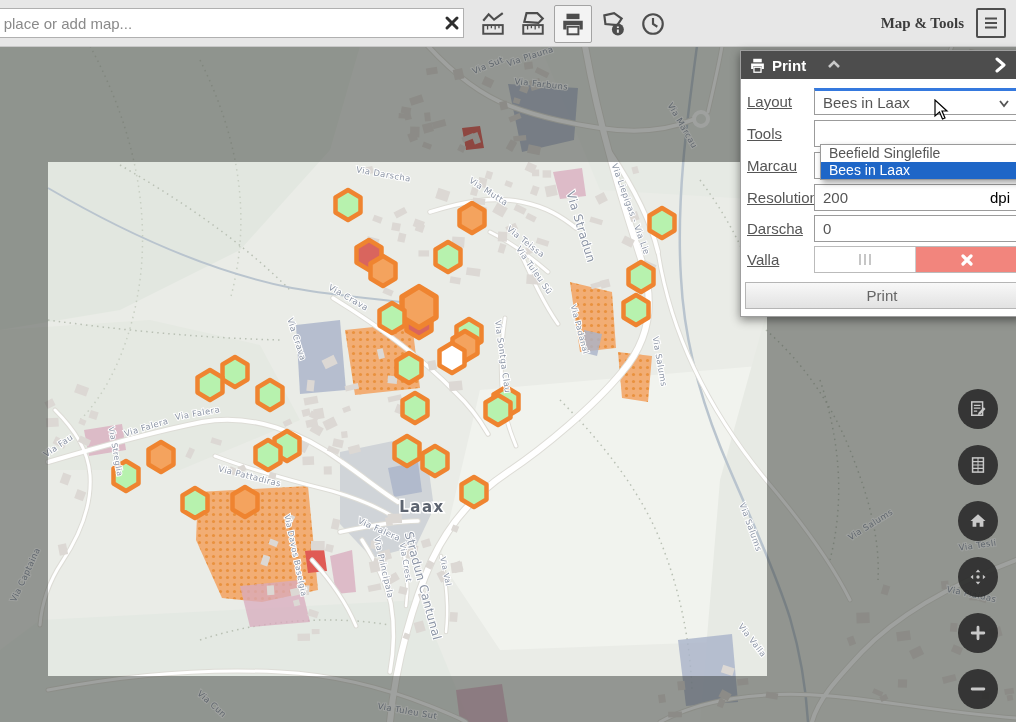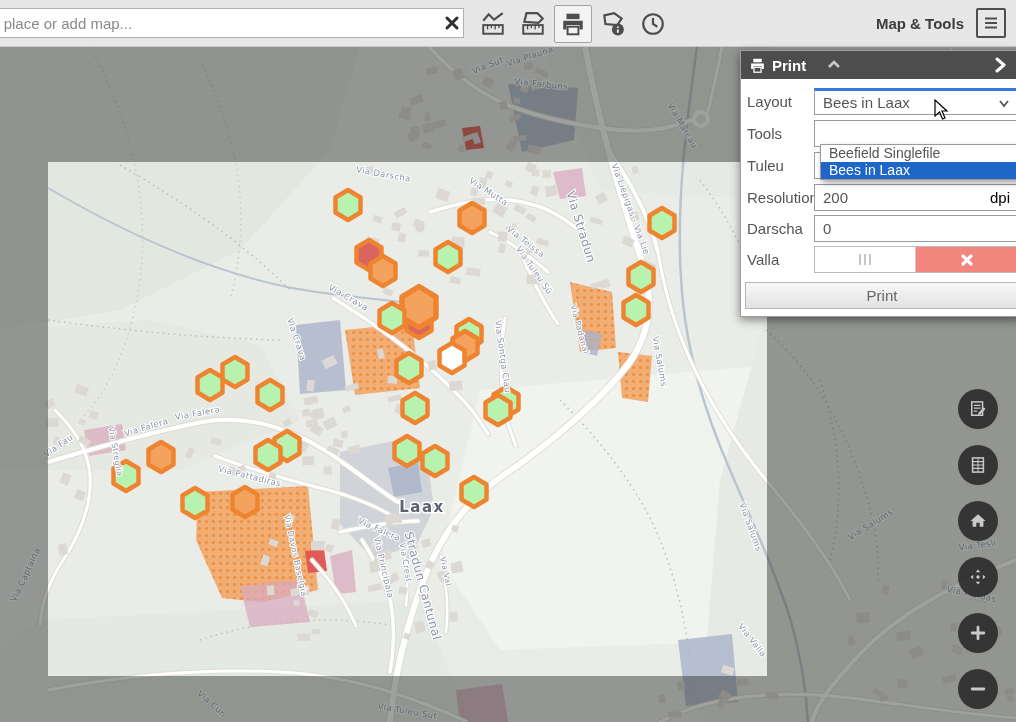--- a/index.html
+++ b/index.html
@@ -18,42 +18,42 @@
           color:#555;padding:0 22px 0 9px;outline:none;}
   .search-input::placeholder{color:#8a8a8a;opacity:1;}
   .search-clear{position:absolute;left:443px;top:14px;width:18px;height:18px;border:0;background:none;
           padding:0;color:#2e2e2e;cursor:pointer;}
   .tools{position:absolute;left:474px;top:5px;display:flex;gap:2px;}
   .tool{width:36px;height:36px;display:flex;align-items:center;justify-content:center;
           color:#4d4d4d;border:1px solid transparent;}
   .tool svg{width:26px;height:26px;}
   .tool.active{border:1px solid #a3a3a3;background:#f3f3f3;border-radius:2px;}
   .topbar-right{position:absolute;right:10px;top:0;height:46px;display:flex;align-items:center;gap:12px;}
-  .menu-label{font-size:15px;font-weight:600;color:#3c3c3c;}
+  .menu-label{font-size:15px;font-weight:600;color:#3c3c3c;font-family:Liberation Serif, serif;}
   .menu-btn{width:30px;height:30px;border:2px solid #4e4e4e;border-radius:2px;background:transparent;
           display:flex;align-items:center;justify-content:center;color:#4e4e4e;padding:0;cursor:pointer;}
   .menu-btn svg{width:18px;height:18px;}
 
   
   .side-buttons{position:absolute;left:958px;top:389px;z-index:8;display:flex;flex-direction:column;gap:16px;}
   .circle-btn{width:40px;height:40px;border-radius:50%;background:rgba(40,40,40,0.88);border:0;
           display:flex;align-items:center;justify-content:center;color:#c9c9c9;cursor:pointer;padding:0;}
   .circle-btn svg{width:20px;height:20px;}
 
   
   .print-panel{position:absolute;left:740px;top:50px;width:280px;background:#fff;
           border:1px solid #9f9f9f;box-shadow:0 3px 9px rgba(0,0,0,.45);z-index:20;}
   .panel-header{height:28px;background:#4d4d4d;color:#fff;display:flex;align-items:center;padding:0 8px;}
   .panel-header .p-icon{width:17px;height:17px;margin-right:6px;color:#fff;}
   .panel-title{font-size:15px;font-weight:bold;}
   .collapse-btn{margin-left:20px;color:#c9c9c9;background:none;border:0;padding:0;cursor:pointer;width:16px;height:16px;}
   .close-btn{margin-left:auto;margin-right:6px;color:#fff;background:none;border:0;padding:0;cursor:pointer;width:14px;height:16px;}
   .panel-body{position:relative;height:237px;font-size:15px;color:#555;}
   .prow{position:absolute;left:6px;right:2px;height:27px;display:flex;align-items:center;}
-  .plabel{width:67px;flex:none;font-size:15px;color:#555;}
+  .plabel{width:67px;flex:none;font-size:15px;color:#555;text-decoration:underline;}
   .pfield{flex:1;height:27px;box-sizing:border-box;border:1px solid #9b9b9b;background:#fff;
           display:flex;align-items:center;padding:0 8px;gap:10px;color:#555;}
   .layout-select{flex:1;height:27px;box-sizing:border-box;border:1px solid #9b9b9b;border-top:3px solid #3579de;
           background:#fff;display:flex;align-items:center;padding:0 8px;color:#555;cursor:pointer;}
   .layout-select .sel-text{flex:1;}
   .layout-select svg{width:12px;height:12px;color:#555;}
   .dropdown{position:absolute;left:79px;right:0;top:65px;background:#fff;border:1px solid #9a9a9a;
           box-shadow:2px 3px 6px rgba(0,0,0,.35);z-index:30;}
   .dd-option{height:17px;line-height:17px;padding-left:8px;font-size:14px;color:#555;cursor:pointer;white-space:nowrap;}
   .dd-option.selected{background:#1e66c7;color:#fff;}
@@ -533,21 +533,21 @@
           <svg viewBox="0 0 12 12">
             <path d="M2,4 L6,9 L10,4" fill="none" stroke="currentColor" stroke-width="1.8"></path>
           </svg>
         </div>
       </div>
       <div class="prow" style="top:41px;">
         <span class="plabel">Tools</span>
         <div class="pfield"></div>
       </div>
       <div class="prow" style="top:73px;">
-        <span class="plabel">Tuleu</span>
+        <span class="plabel">Marcau</span>
         <div class="pfield">
           <span>1 :</span>
           <span>9000</span>
         </div>
       </div>
       <div class="prow" style="top:105px;">
         <span class="plabel">Resolution</span>
         <div class="pfield">
           <span>200</span>
           <span class="unit">dpi</span>

